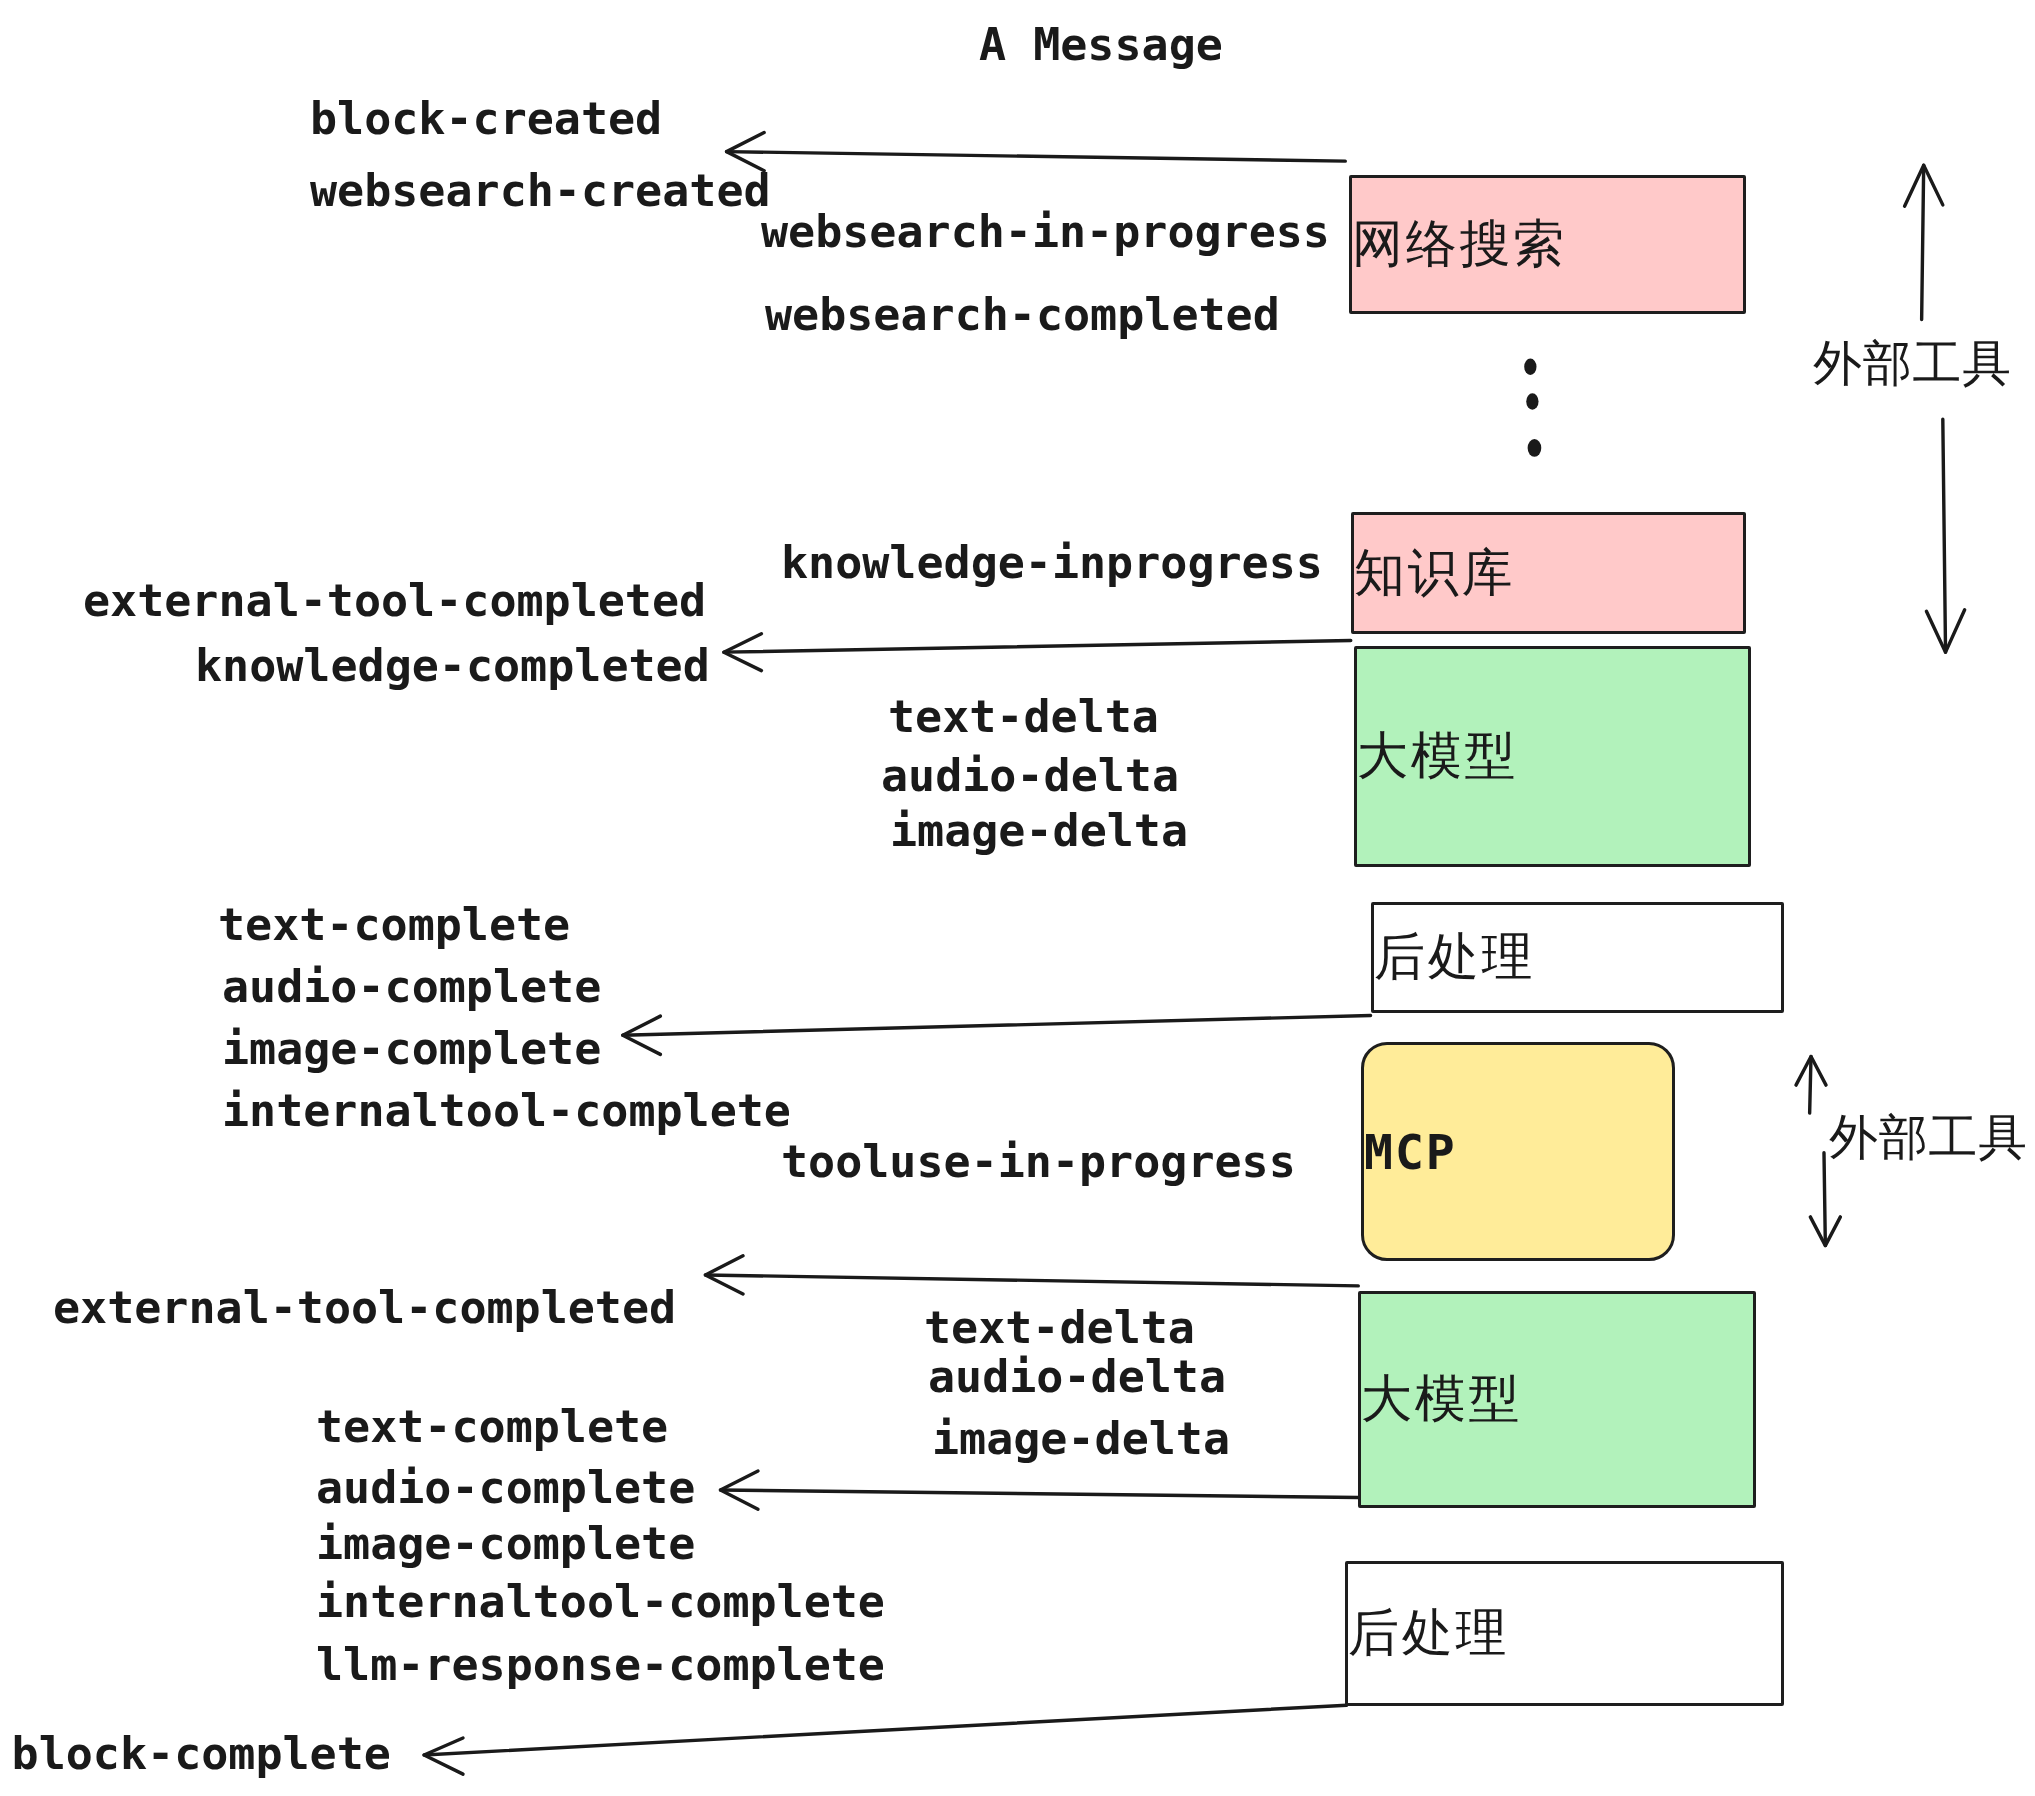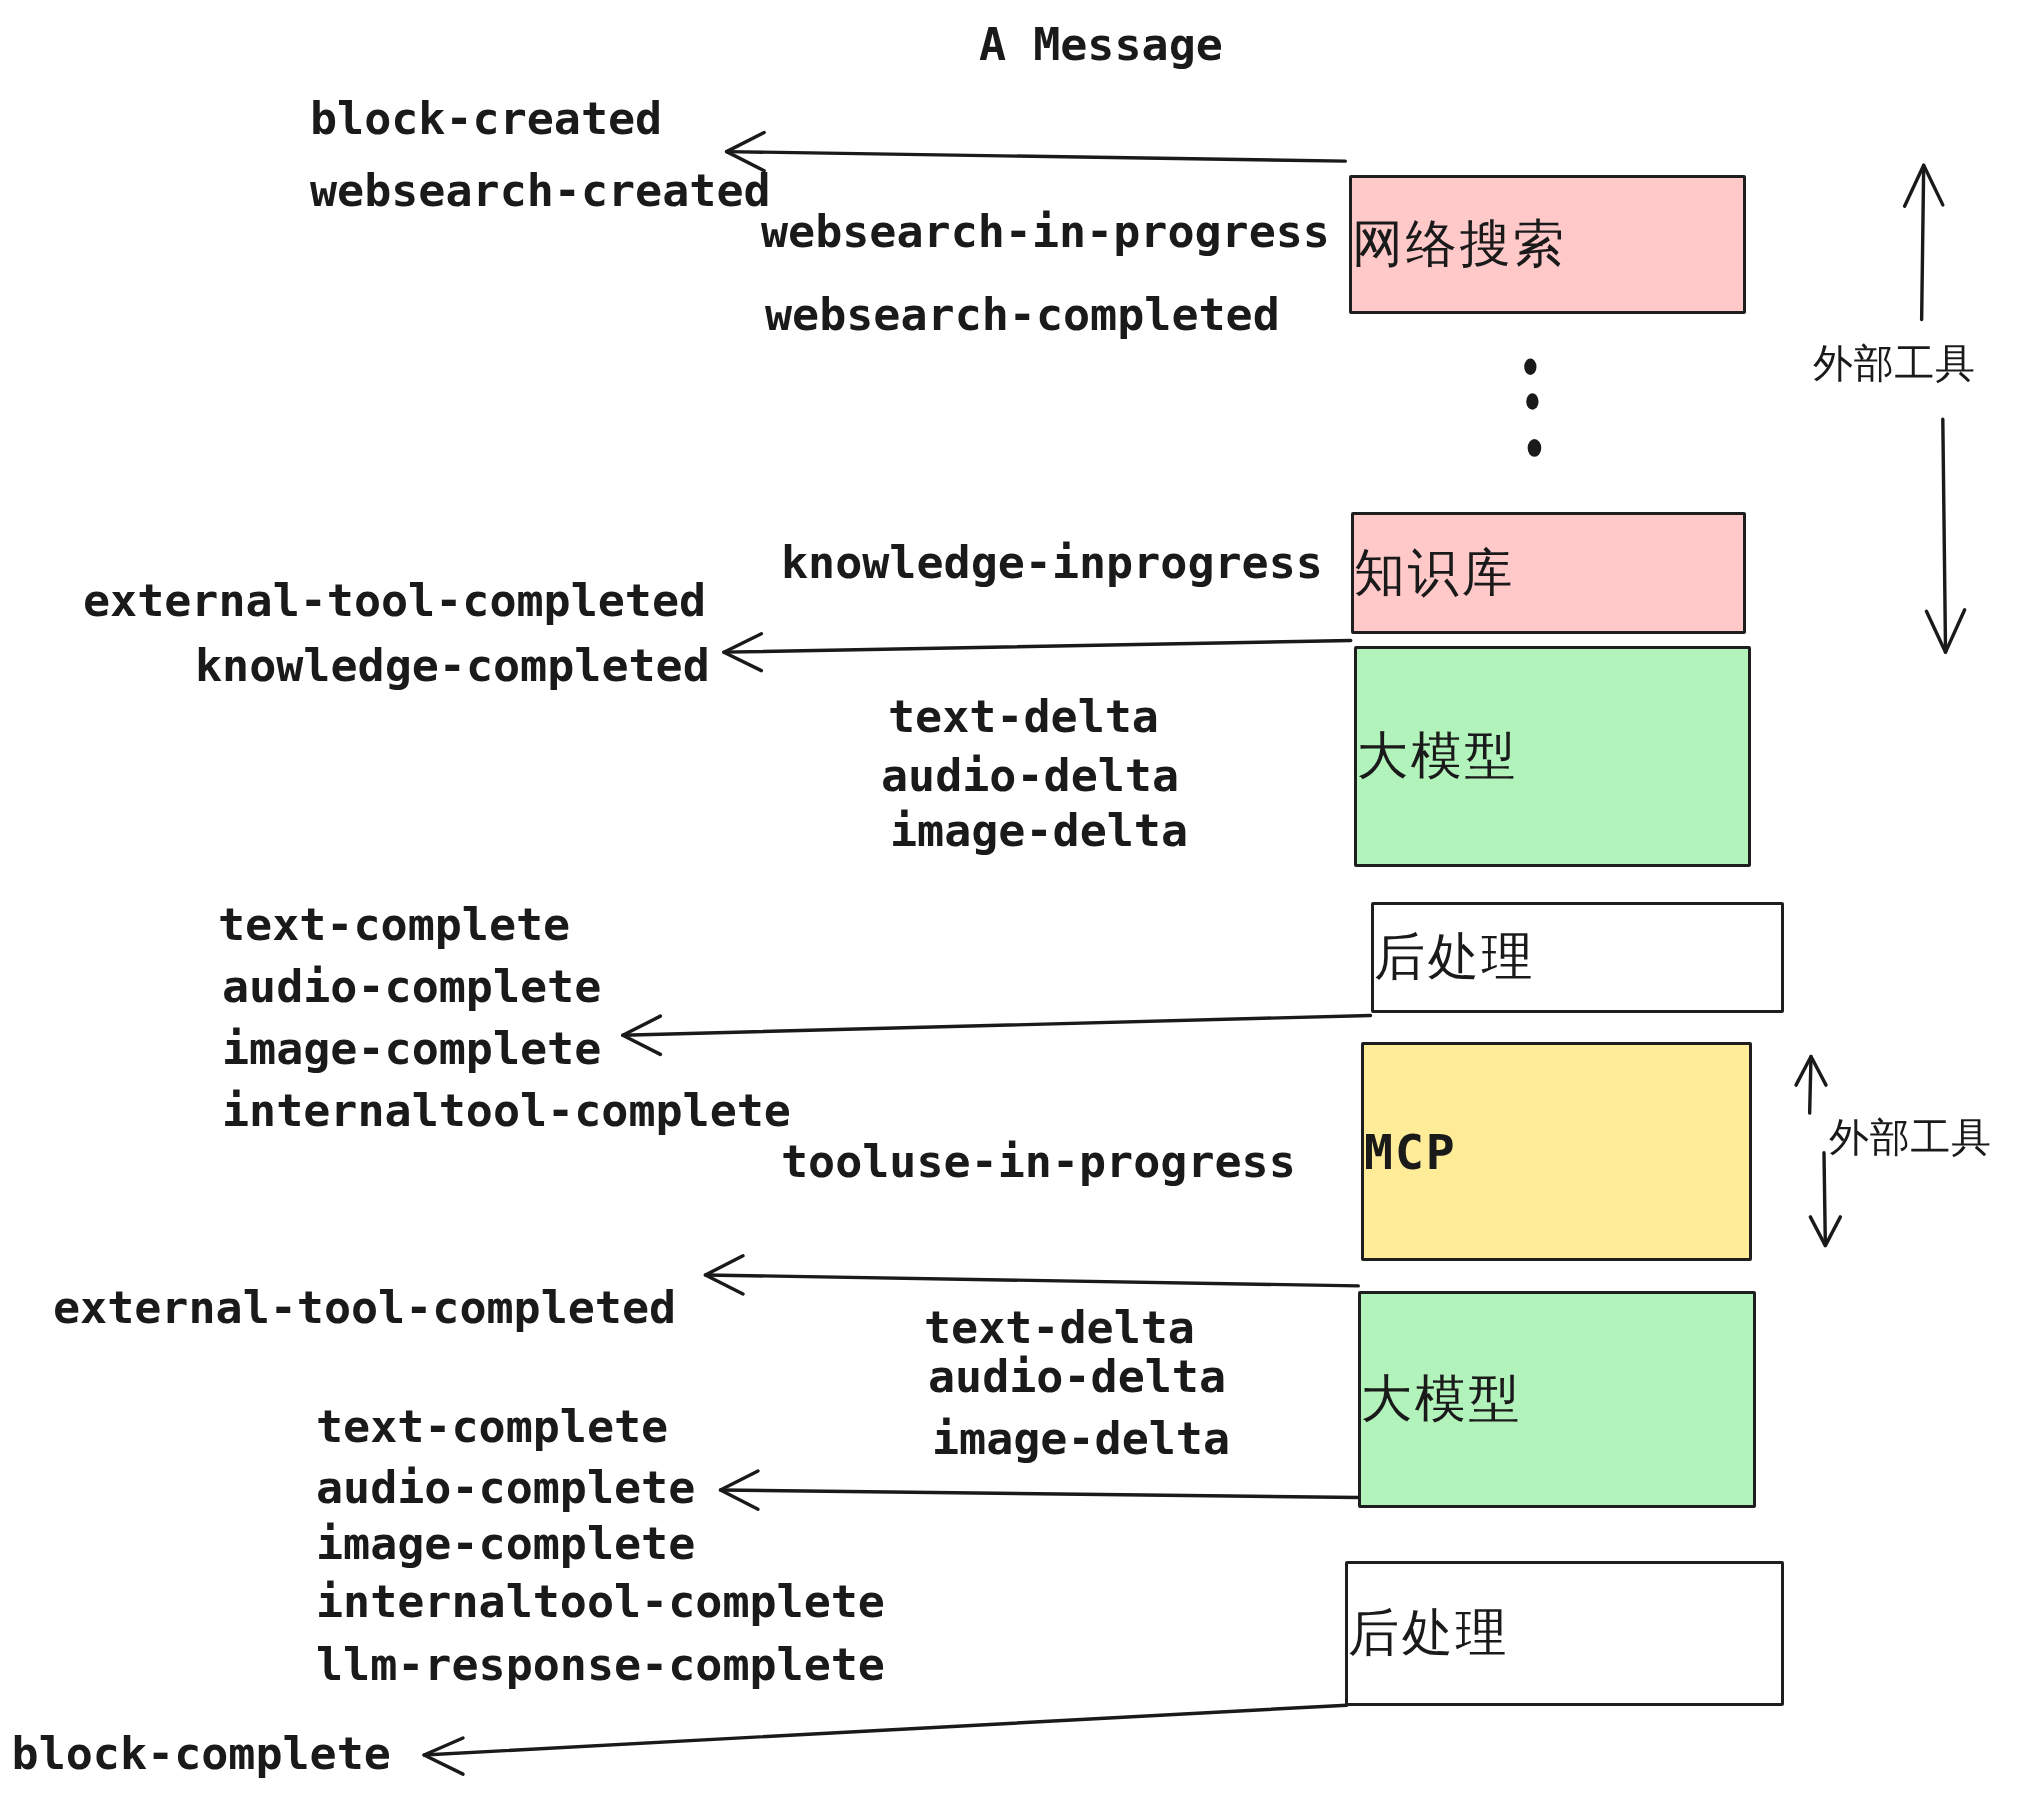--- a/index.html
+++ b/index.html
@@ -33,21 +33,21 @@
   }
   .box .box-label.mono{
     font-family:"DejaVu Sans Mono","Liberation Mono",monospace;
     font-weight:700; font-size:48px; letter-spacing:2px;
   }
   .bg-pink{background:var(--pink);} .bg-green{background:var(--green);}
   .bg-yellow{background:var(--yellow);} .bg-white{background:var(--white);}
   .side-label{
     position:absolute; white-space:nowrap; color:var(--stroke);
     font-family:"DejaVu Sans","Liberation Sans",sans-serif;
-    font-size:40px; line-height:49px; font-weight:500; letter-spacing:0.7px;
+    font-size:49px; line-height:49px; font-weight:500; letter-spacing:0.7px;
   }
   svg line, svg polyline{stroke:var(--stroke); stroke-width:5; fill:none; stroke-linecap:round; stroke-linejoin:round;}
   svg ellipse{fill:var(--stroke);}
 </style>
 </head>
 <body>
 
 <div id="canvas">
 
   <svg id="arrow-layer" viewBox="0 0 2980 2630">
@@ -140,21 +140,21 @@
   </div>
 
   <div class="box bg-green" style="left:1354px;top:646px;width:397px;height:221px;">
     <span class="box-label">大模型</span>
   </div>
 
   <div class="box bg-white" style="left:1371px;top:902px;width:413px;height:111px;">
     <span class="box-label">后处理</span>
   </div>
 
-  <div class="box bg-yellow" style="left:1361px;top:1042px;width:391px;height:219px;">
+  <div class="box bg-yellow" style="left:1361px;top:1042px;width:314px;height:219px;border-radius:26px;">
     <span class="box-label mono">MCP</span>
   </div>
 
   <div class="box bg-green" style="left:1358px;top:1291px;width:398px;height:217px;">
     <span class="box-label">大模型</span>
   </div>
 
   <div class="box bg-white" style="left:1345px;top:1561px;width:439px;height:145px;">
     <span class="box-label">后处理</span>
   </div>

